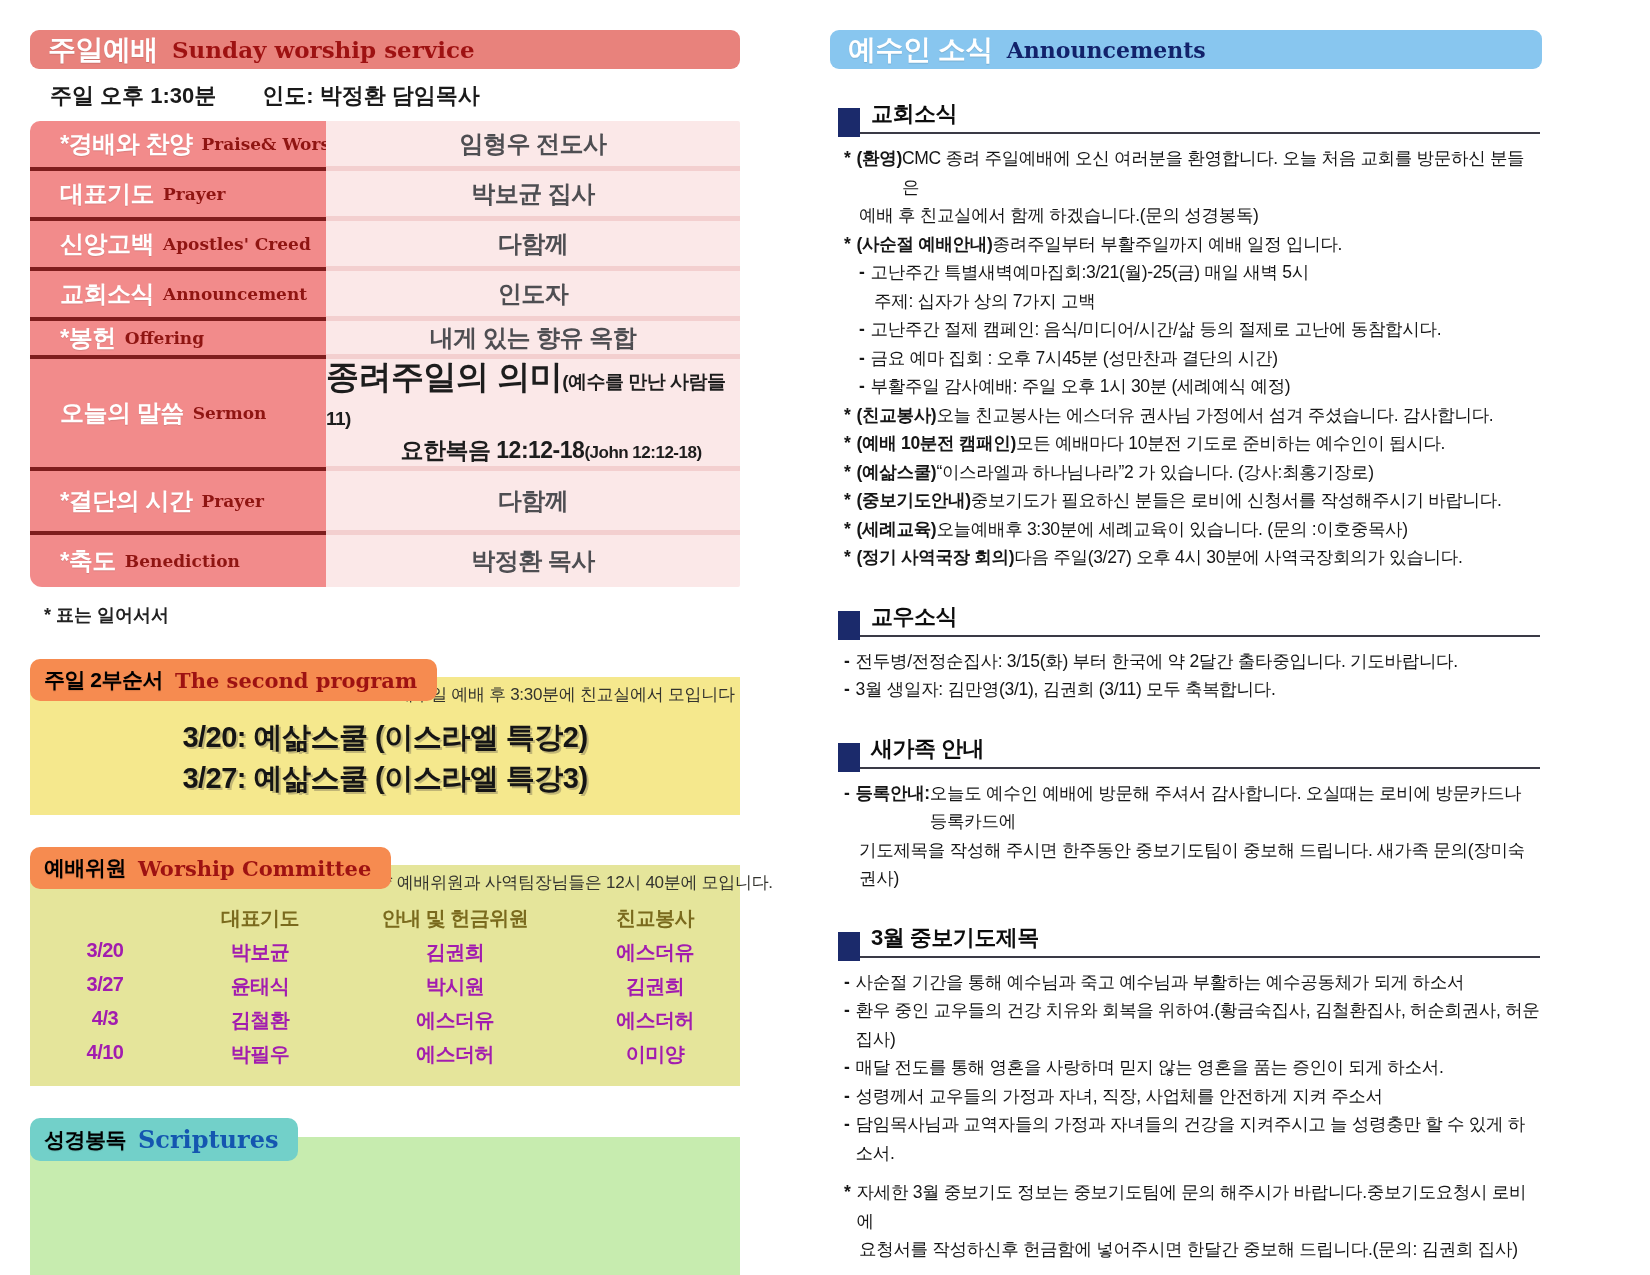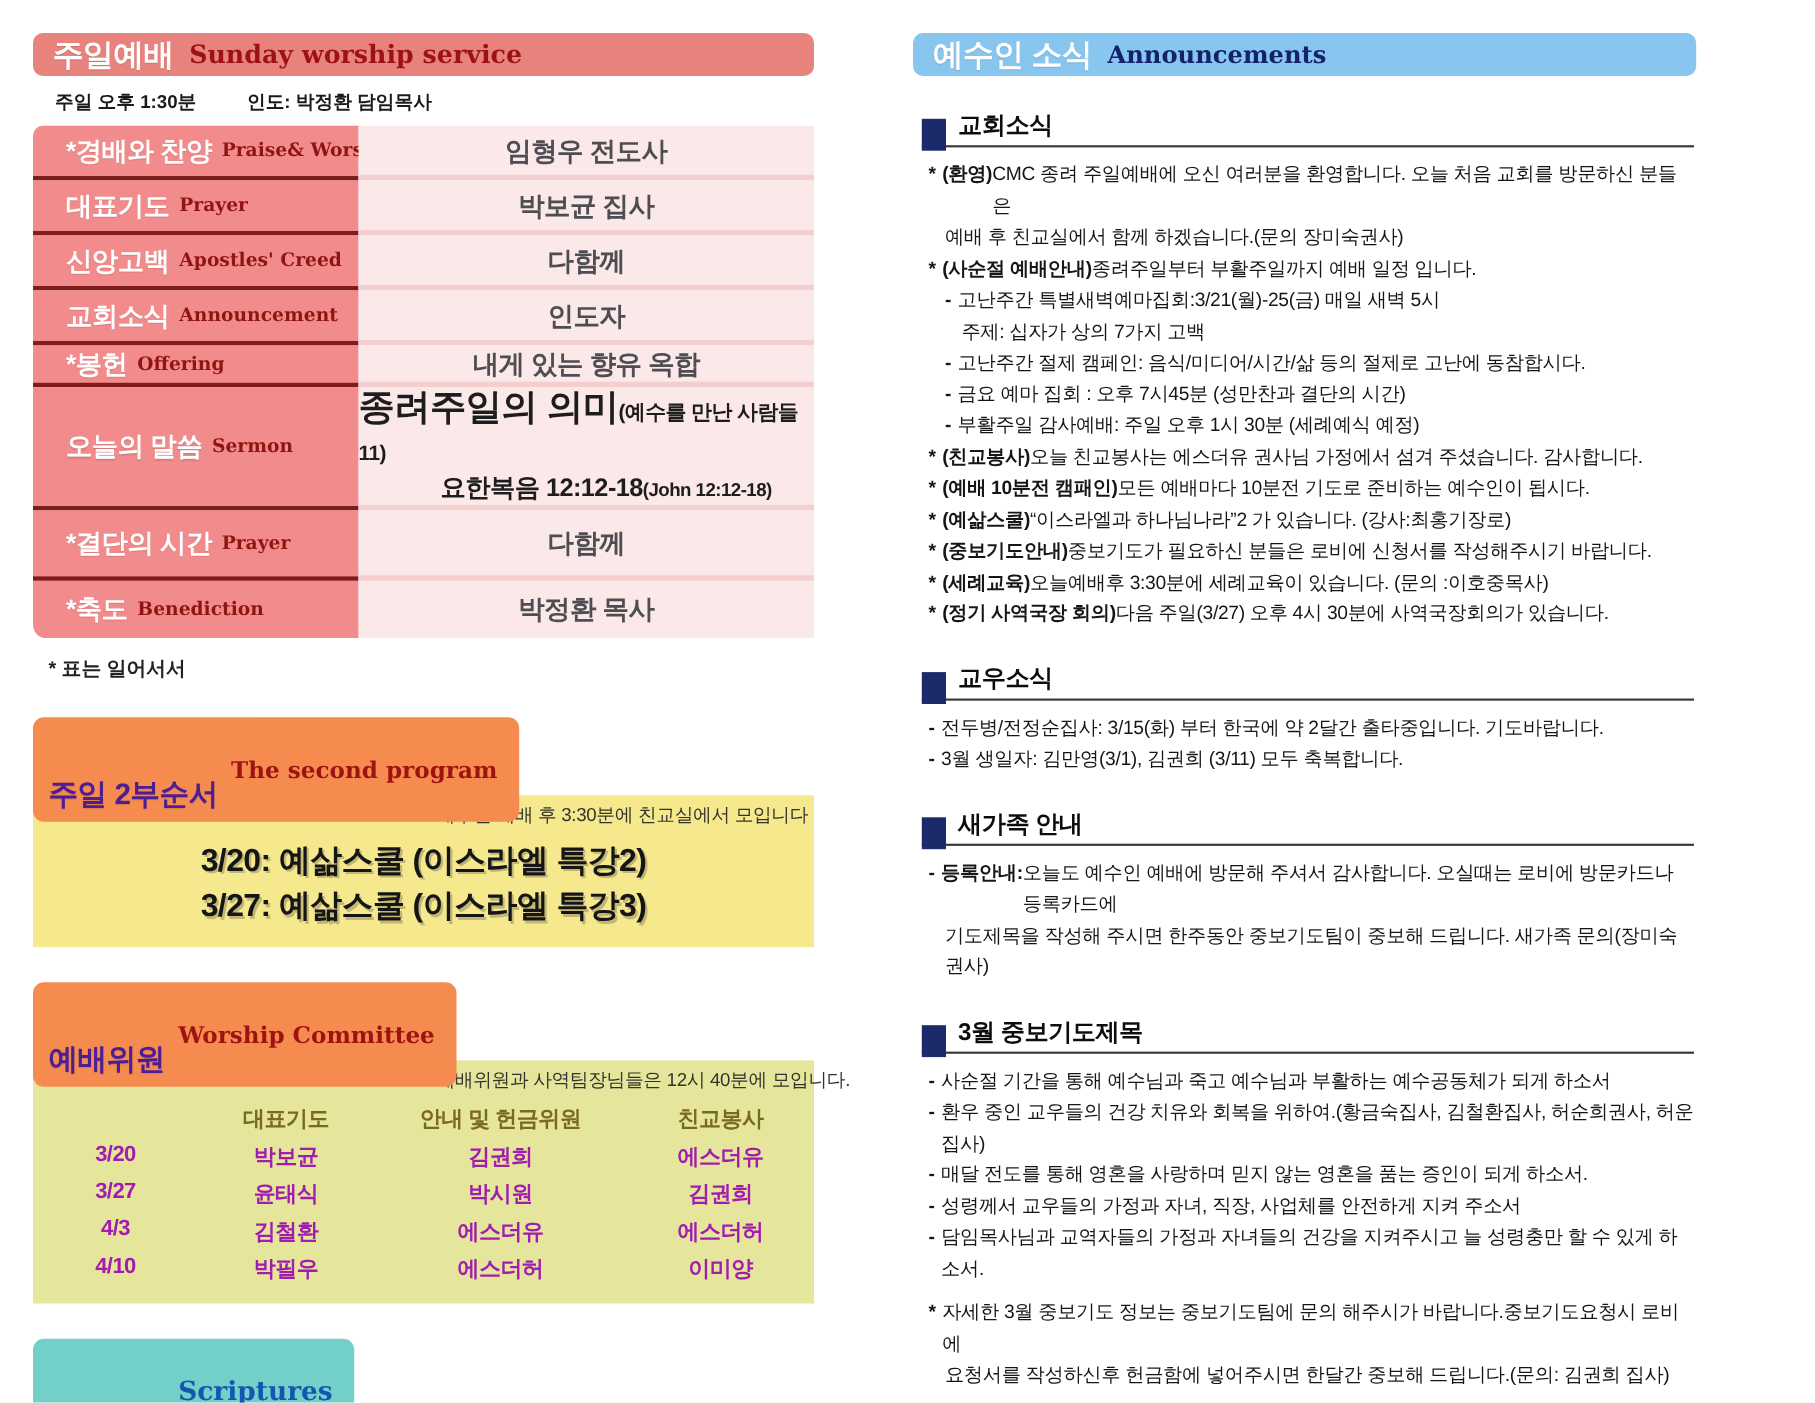--- a/index.html
+++ b/index.html
@@ -13,38 +13,38 @@
   .col-right{left:830px;width:712px;}
 
   
   .band{display:flex;align-items:center;gap:14px;border-radius:9px;padding:0 18px;height:39px;box-sizing:border-box;}
   .band .kr{color:#ffffff;font-weight:bold;font-size:28px;letter-spacing:-0.5px;text-shadow:0 1px 1px rgba(0,0,0,.12);white-space:nowrap;}
   .band .en{font-family:"DejaVu Serif",serif;font-weight:bold;font-size:22px;white-space:nowrap;}
 
   
   .hdr-red{background:#E8827C;}
   .hdr-red .en{color:#9E1212;font-size:23px;}
-  .meta{display:flex;gap:46px;margin:12px 0 10px 20px;font-size:17px;font-weight:bold;color:#1a1a1a;}
+  .meta{display:flex;gap:46px;margin:12px 0 10px 20px;font-size:22px;font-weight:bold;color:#1a1a1a;}
   .wtable{border-radius:10px 2px 2px 12px;overflow:hidden;}
   .wrow{display:flex;box-sizing:border-box;}
   .wlabel{width:296px;background:#F28B8B;border-bottom:4px solid #7f1d1d;display:flex;align-items:center;gap:9px;padding-left:30px;box-sizing:border-box;}
   .wlabel .kr{color:#fff;font-weight:bold;font-size:24px;letter-spacing:-0.5px;white-space:nowrap;text-shadow:0 1px 1px rgba(0,0,0,.10);}
   .wlabel .en{color:#8F1512;font-family:"DejaVu Serif",serif;font-weight:bold;font-size:17px;white-space:nowrap;}
   .wvalue{flex:1;background:#FBE8E8;border-bottom:5px solid #F3CFCF;display:flex;flex-direction:column;align-items:center;justify-content:center;color:#4E4E52;font-weight:bold;font-size:24px;letter-spacing:-0.5px;box-sizing:border-box;}
   .wrow:last-child .wlabel,.wrow:last-child .wvalue{border-bottom:none;}
   .sermon-main{color:#1d1d1d;font-size:33px;font-weight:bold;line-height:1.1;}
   .sermon-main .small{font-size:19px;}
   .sermon-ref{color:#1d1d1d;font-size:23px;font-weight:bold;margin-top:3px;margin-left:36px;}
   .sermon-ref .small{font-size:17px;}
   .stand-note{margin:16px 0 0 14px;font-size:18px;font-weight:bold;color:#222;}
 
   
   .sec{position:relative;margin-top:32px;}
   .sec-hdr{position:relative;z-index:2;display:inline-flex;align-items:center;gap:12px;border-radius:10px;padding:7px 20px 7px 14px;}
-  .sec-hdr .kr{color:#4c1d95;font-weight:bold;font-size:27px;letter-spacing:-0.5px;white-space:nowrap;text-shadow:0 1px 1px rgba(0,0,0,.12);margin-top:45px;}
+  .sec-hdr .kr{color:#000000;font-weight:bold;font-size:21px;letter-spacing:-0.5px;white-space:nowrap;text-shadow:0 1px 1px rgba(0,0,0,.12);}
   .sec-hdr .en{font-family:"DejaVu Serif",serif;font-weight:bold;font-size:21px;white-space:nowrap;}
   .hdr-orange{background:#F68B50;}
   .hdr-orange .en{color:#9E1212;}
   .hdr-teal{background:#72D0C9;}
   .hdr-teal .en{color:#1456B0;font-size:24px;}
   .sec-body{position:relative;margin-top:-24px;z-index:1;box-sizing:border-box;}
   .body-yellow{background:#F5E88D;}
   .body-olive{background:#E5E59B;}
   .body-green{background:#C7ECAF;height:160px;}
   .corner-note{position:absolute;top:6px;left:356px;font-size:17px;color:#33332e;letter-spacing:-0.3px;white-space:nowrap;}
@@ -216,21 +216,21 @@
       <span class="bullet"></span>
       <span class="rsec-title">교회소식</span>
     </div>
     <div class="rlist">
         <div class="rline ind0">
           <span class="pre">*</span>
           <span class="b">(환영)</span>
           <span> CMC 종려 주일예배에 오신 여러분을 환영합니다. 오늘 처음 교회를 방문하신 분들은</span>
         </div>
         <div class="rline ind1">
-          <span>예배 후 친교실에서 함께 하겠습니다.(문의 장미숙권사)</span>
+          <span>예배 후 친교실에서 함께 하겠습니다.(문의 성경봉독)</span>
         </div>
         <div class="rline ind0">
           <span class="pre">*</span>
           <span class="b">(사순절 예배안내)</span>
           <span> 종려주일부터 부활주일까지 예배 일정 입니다.</span>
         </div>
         <div class="rline ind1">
           <span class="pre">-</span>
           <span>고난주간 특별새벽예마집회:3/21(월)-25(금) 매일 새벽 5시</span>
         </div>

